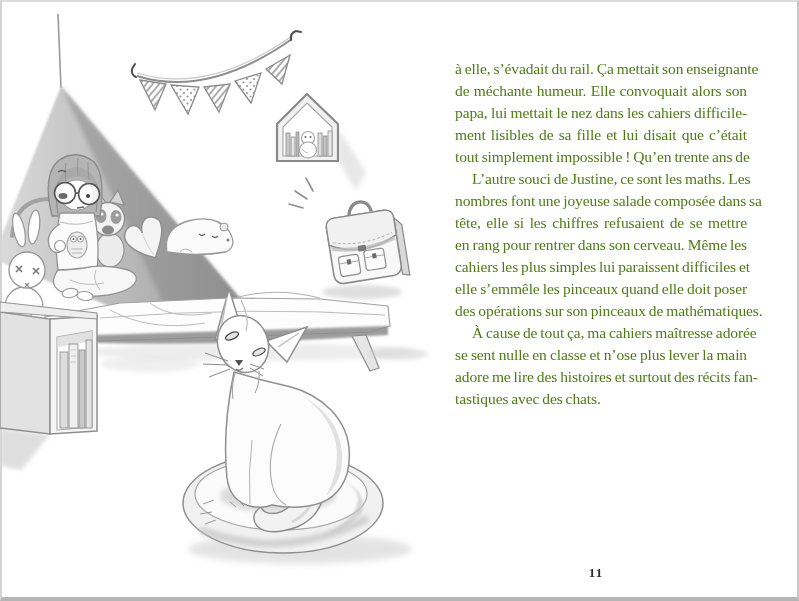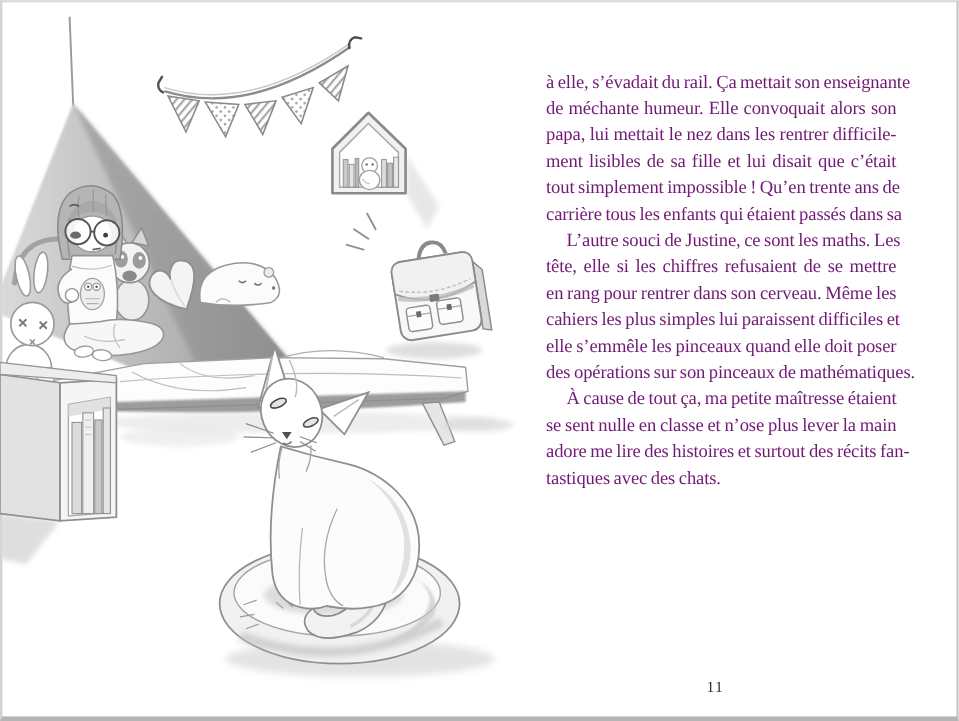--- a/index.html
+++ b/index.html
@@ -9,29 +9,29 @@
   }
   .frame{
     position:absolute;inset:0;pointer-events:none;
     border-left:2px solid #d3d3d3;border-right:2px solid #c7c7c7;
     border-top:2px solid #dcdcdc;border-bottom:4px solid #b5b5b5;
   }
   .page-left{position:absolute;left:0;top:0;width:440px;height:601px;}
   .page-right{position:absolute;left:440px;top:0;width:359px;height:601px;}
   .text-block{position:absolute;left:15px;top:58px;width:292px;}
   .line{
-    font-size:15.5px;line-height:22px;color:#701a75;
+    font-size:15.5px;line-height:22px;color:#4d7c0f;
     letter-spacing:-0.1px;word-spacing:-0.8px;
     text-align:justify;text-align-last:justify;white-space:nowrap;
   }
   .line.para-end{text-align-last:left;}
   .line.indent{text-indent:17px;}
   .page-number{
     position:absolute;left:10px;top:565px;width:292px;text-align:center;
-    font-size:13px;color:#2d2d2d;letter-spacing:1px;
+    font-size:13px;color:#2d2d2d;letter-spacing:1px;font-weight:bold;
   }
   svg{display:block;}
 </style>
 </head>
 <body>
 
 <div class="frame"></div>
 
 <div class="page-left">
 <svg width="440" height="601" viewBox="0 0 440 601">
@@ -247,29 +247,29 @@
     </g>
     <path d="M235,373 Q231,386 233,399 M259,371 Q260,383 255,393" stroke="#a5a5a5" stroke-width="1.1" fill="none"></path>
   </g>
 </svg>
 </div>
 
 <div class="page-right">
   <div class="text-block">
     <div class="line">à elle, s’évadait du rail. Ça mettait son enseignante</div>
     <div class="line">de méchante humeur. Elle convoquait alors son</div>
-    <div class="line">papa, lui mettait le nez dans les rentrer difficile-</div>
+    <div class="line">papa, lui mettait le nez dans les cahiers difficile-</div>
     <div class="line">ment lisibles de sa fille et lui disait que c’était</div>
     <div class="line">tout simplement impossible ! Qu’en trente ans de</div>
-    <div class="line">carrière tous les enfants qui étaient passés dans sa</div>
     <div class="line indent">L’autre souci de Justine, ce sont les maths. Les</div>
+    <div class="line">nombres font une joyeuse salade composée dans sa</div>
     <div class="line">tête, elle si les chiffres refusaient de se mettre</div>
     <div class="line">en rang pour rentrer dans son cerveau. Même les</div>
     <div class="line">cahiers les plus simples lui paraissent difficiles et</div>
     <div class="line">elle s’emmêle les pinceaux quand elle doit poser</div>
     <div class="line para-end">des opérations sur son pinceaux de mathématiques.</div>
-    <div class="line indent">À cause de tout ça, ma petite maîtresse étaient</div>
+    <div class="line indent">À cause de tout ça, ma cahiers maîtresse adorée</div>
     <div class="line">se sent nulle en classe et n’ose plus lever la main</div>
     <div class="line">adore me lire des histoires et surtout des récits fan-</div>
     <div class="line para-end">tastiques avec des chats.</div>
   </div>
   <div class="page-number">11</div>
 </div>
 
 </body></html>

